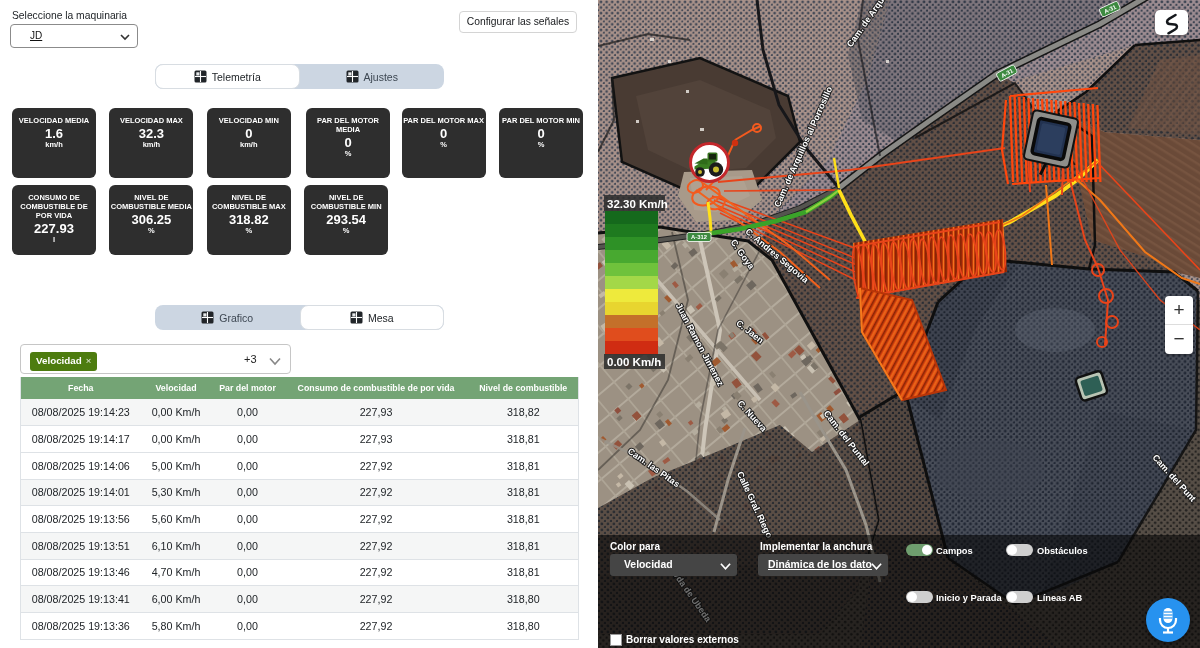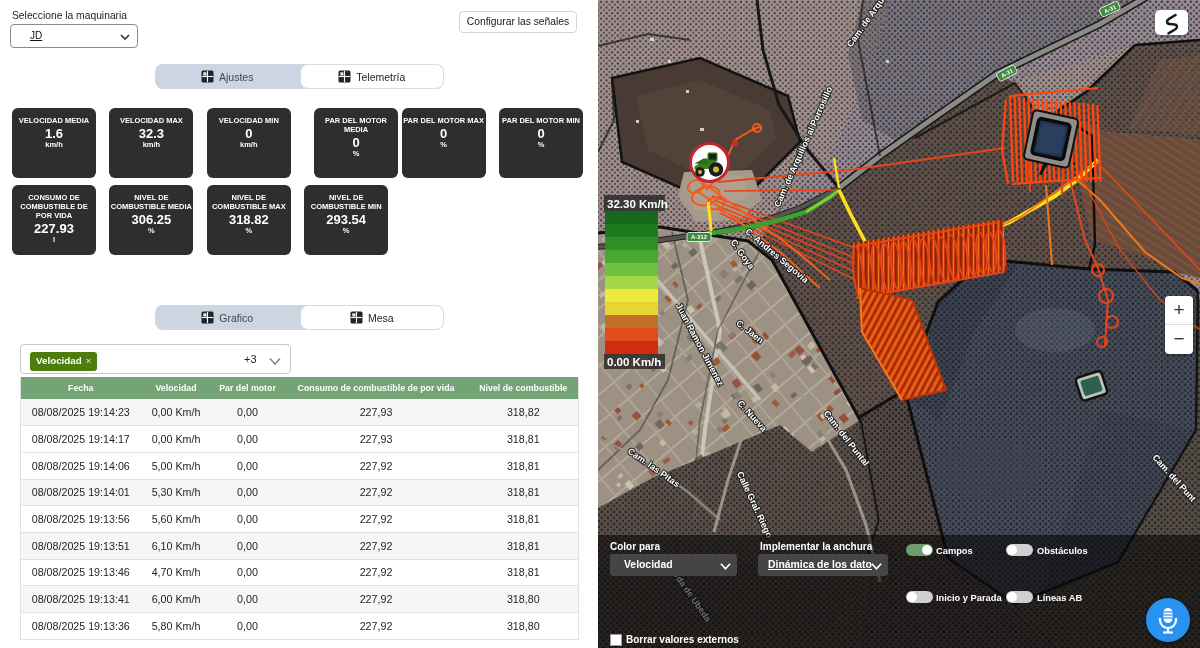--- a/index.html
+++ b/index.html
@@ -47,49 +47,49 @@
 #mic { position:absolute; left:1146px; top:598px; width:44px; height:44px; border-radius:50%; background:#2792ef; box-shadow:0 2px 5px rgba(0,0,0,.4); }
 </style></head>
 <body>
 <div id="app">
 <div class="abs" id="lbl1">Seleccione la maquinaria</div>
 <div class="abs" id="sel1">JD<svg width="10" height="8" viewBox="0 0 10 8">
         <polyline points="1,2 5,6 9,2" fill="none" stroke="#333" stroke-width="1.6"></polyline>
       </svg></div>
 <div class="abs" id="cfgbtn">Configurar las señales</div>
 <div class="abs tabs" style="top:64px;">
+  <div class="tab on"><svg class="gi" width="13" height="13" viewBox="0 0 13 13">
+          <rect x="0.5" y="0.5" width="12" height="12" rx="1.5" fill="#212529"></rect>
+          <line x1="6.5" y1="1" x2="6.5" y2="12" stroke="#fff" stroke-width="1.1"></line>
+          <line x1="1" y1="6.5" x2="12" y2="6.5" stroke="#fff" stroke-width="1.1"></line>
+          <rect x="2.3" y="2.3" width="3.2" height="3.2" fill="#e8eaec"></rect>
+        </svg>Telemetría</div>
   <div class="tab"><svg class="gi" width="13" height="13" viewBox="0 0 13 13">
           <rect x="0.5" y="0.5" width="12" height="12" rx="1.5" fill="#212529"></rect>
           <line x1="6.5" y1="1" x2="6.5" y2="12" stroke="#fff" stroke-width="1.1"></line>
           <line x1="1" y1="6.5" x2="12" y2="6.5" stroke="#fff" stroke-width="1.1"></line>
           <rect x="2.3" y="2.3" width="3.2" height="3.2" fill="#e8eaec"></rect>
         </svg>Ajustes</div>
-  <div class="tab on"><svg class="gi" width="13" height="13" viewBox="0 0 13 13">
-          <rect x="0.5" y="0.5" width="12" height="12" rx="1.5" fill="#212529"></rect>
-          <line x1="6.5" y1="1" x2="6.5" y2="12" stroke="#fff" stroke-width="1.1"></line>
-          <line x1="1" y1="6.5" x2="12" y2="6.5" stroke="#fff" stroke-width="1.1"></line>
-          <rect x="2.3" y="2.3" width="3.2" height="3.2" fill="#e8eaec"></rect>
-        </svg>Telemetría</div>
 </div>
 <div class="card" style="left:12.0px;top:108px;">
       <div class="ct">VELOCIDAD MEDIA</div>
       <div class="cv">1.6</div>
       <div class="cu">km/h</div>
     </div>
 <div class="card" style="left:109.4px;top:108px;">
       <div class="ct">VELOCIDAD MAX</div>
       <div class="cv">32.3</div>
       <div class="cu">km/h</div>
     </div>
 <div class="card" style="left:206.8px;top:108px;">
       <div class="ct">VELOCIDAD MIN</div>
       <div class="cv">0</div>
       <div class="cu">km/h</div>
     </div>
-<div class="card" style="left:314px;top:108px;">
+<div class="card" style="left:306px;top:108px;">
       <div class="ct">PAR DEL MOTOR MEDIA</div>
       <div class="cv">0</div>
       <div class="cu">%</div>
     </div>
 <div class="card" style="left:401.6px;top:108px;">
       <div class="ct">PAR DEL MOTOR MAX</div>
       <div class="cv">0</div>
       <div class="cu">%</div>
     </div>
 <div class="card" style="left:499.0px;top:108px;">

